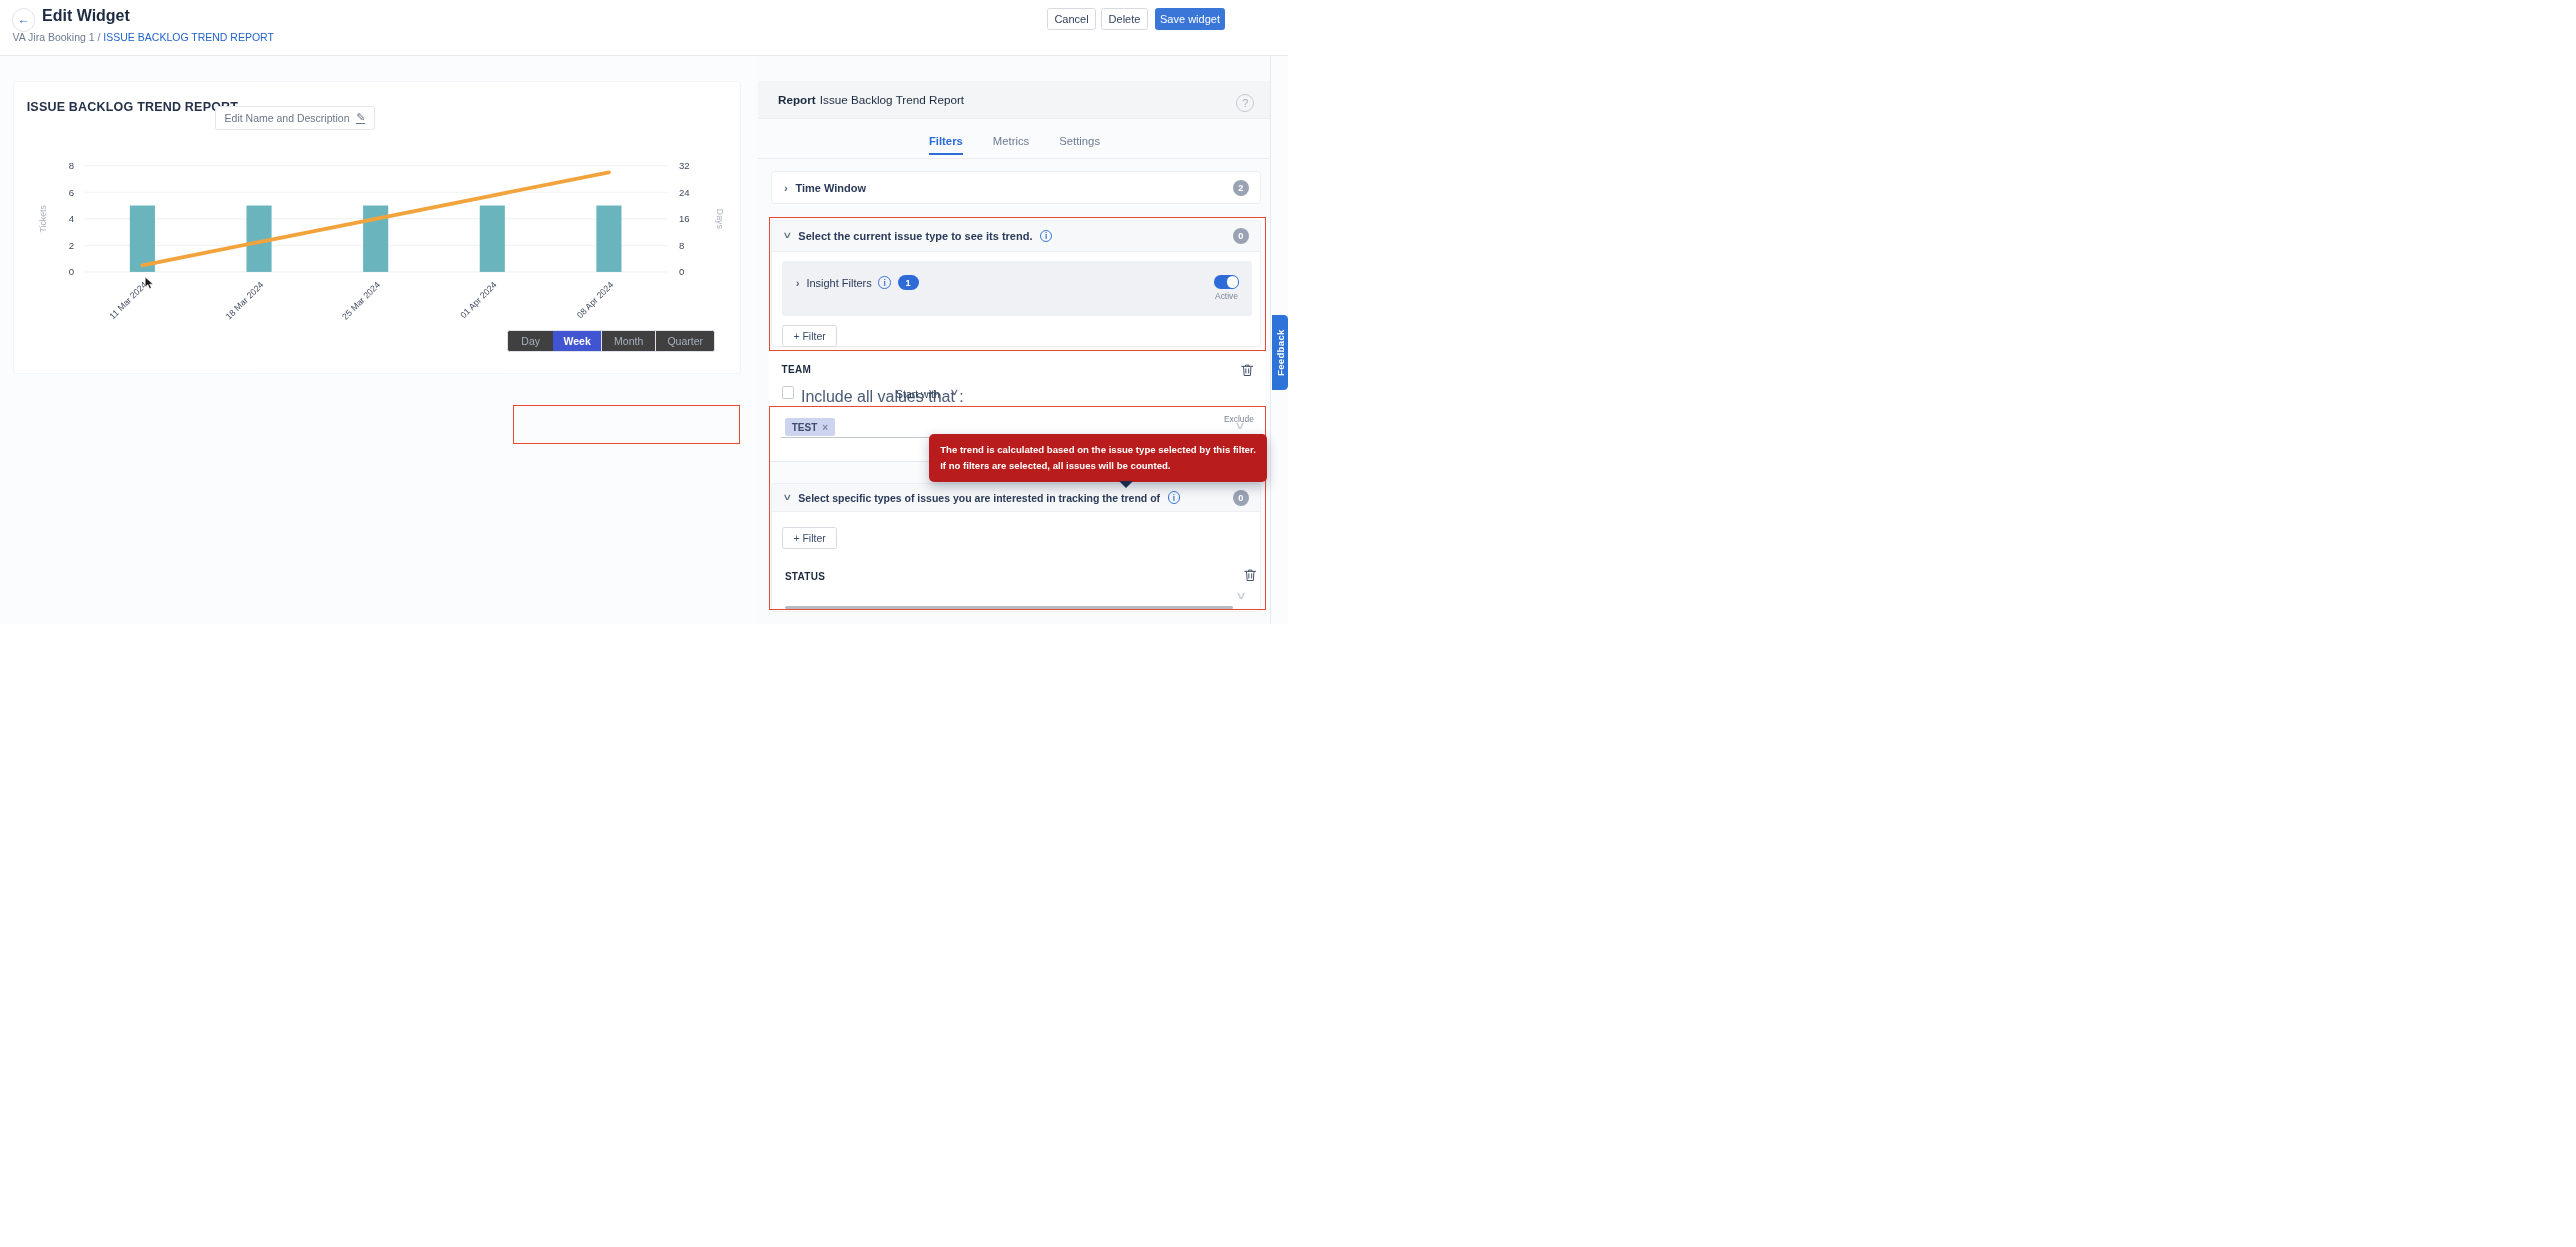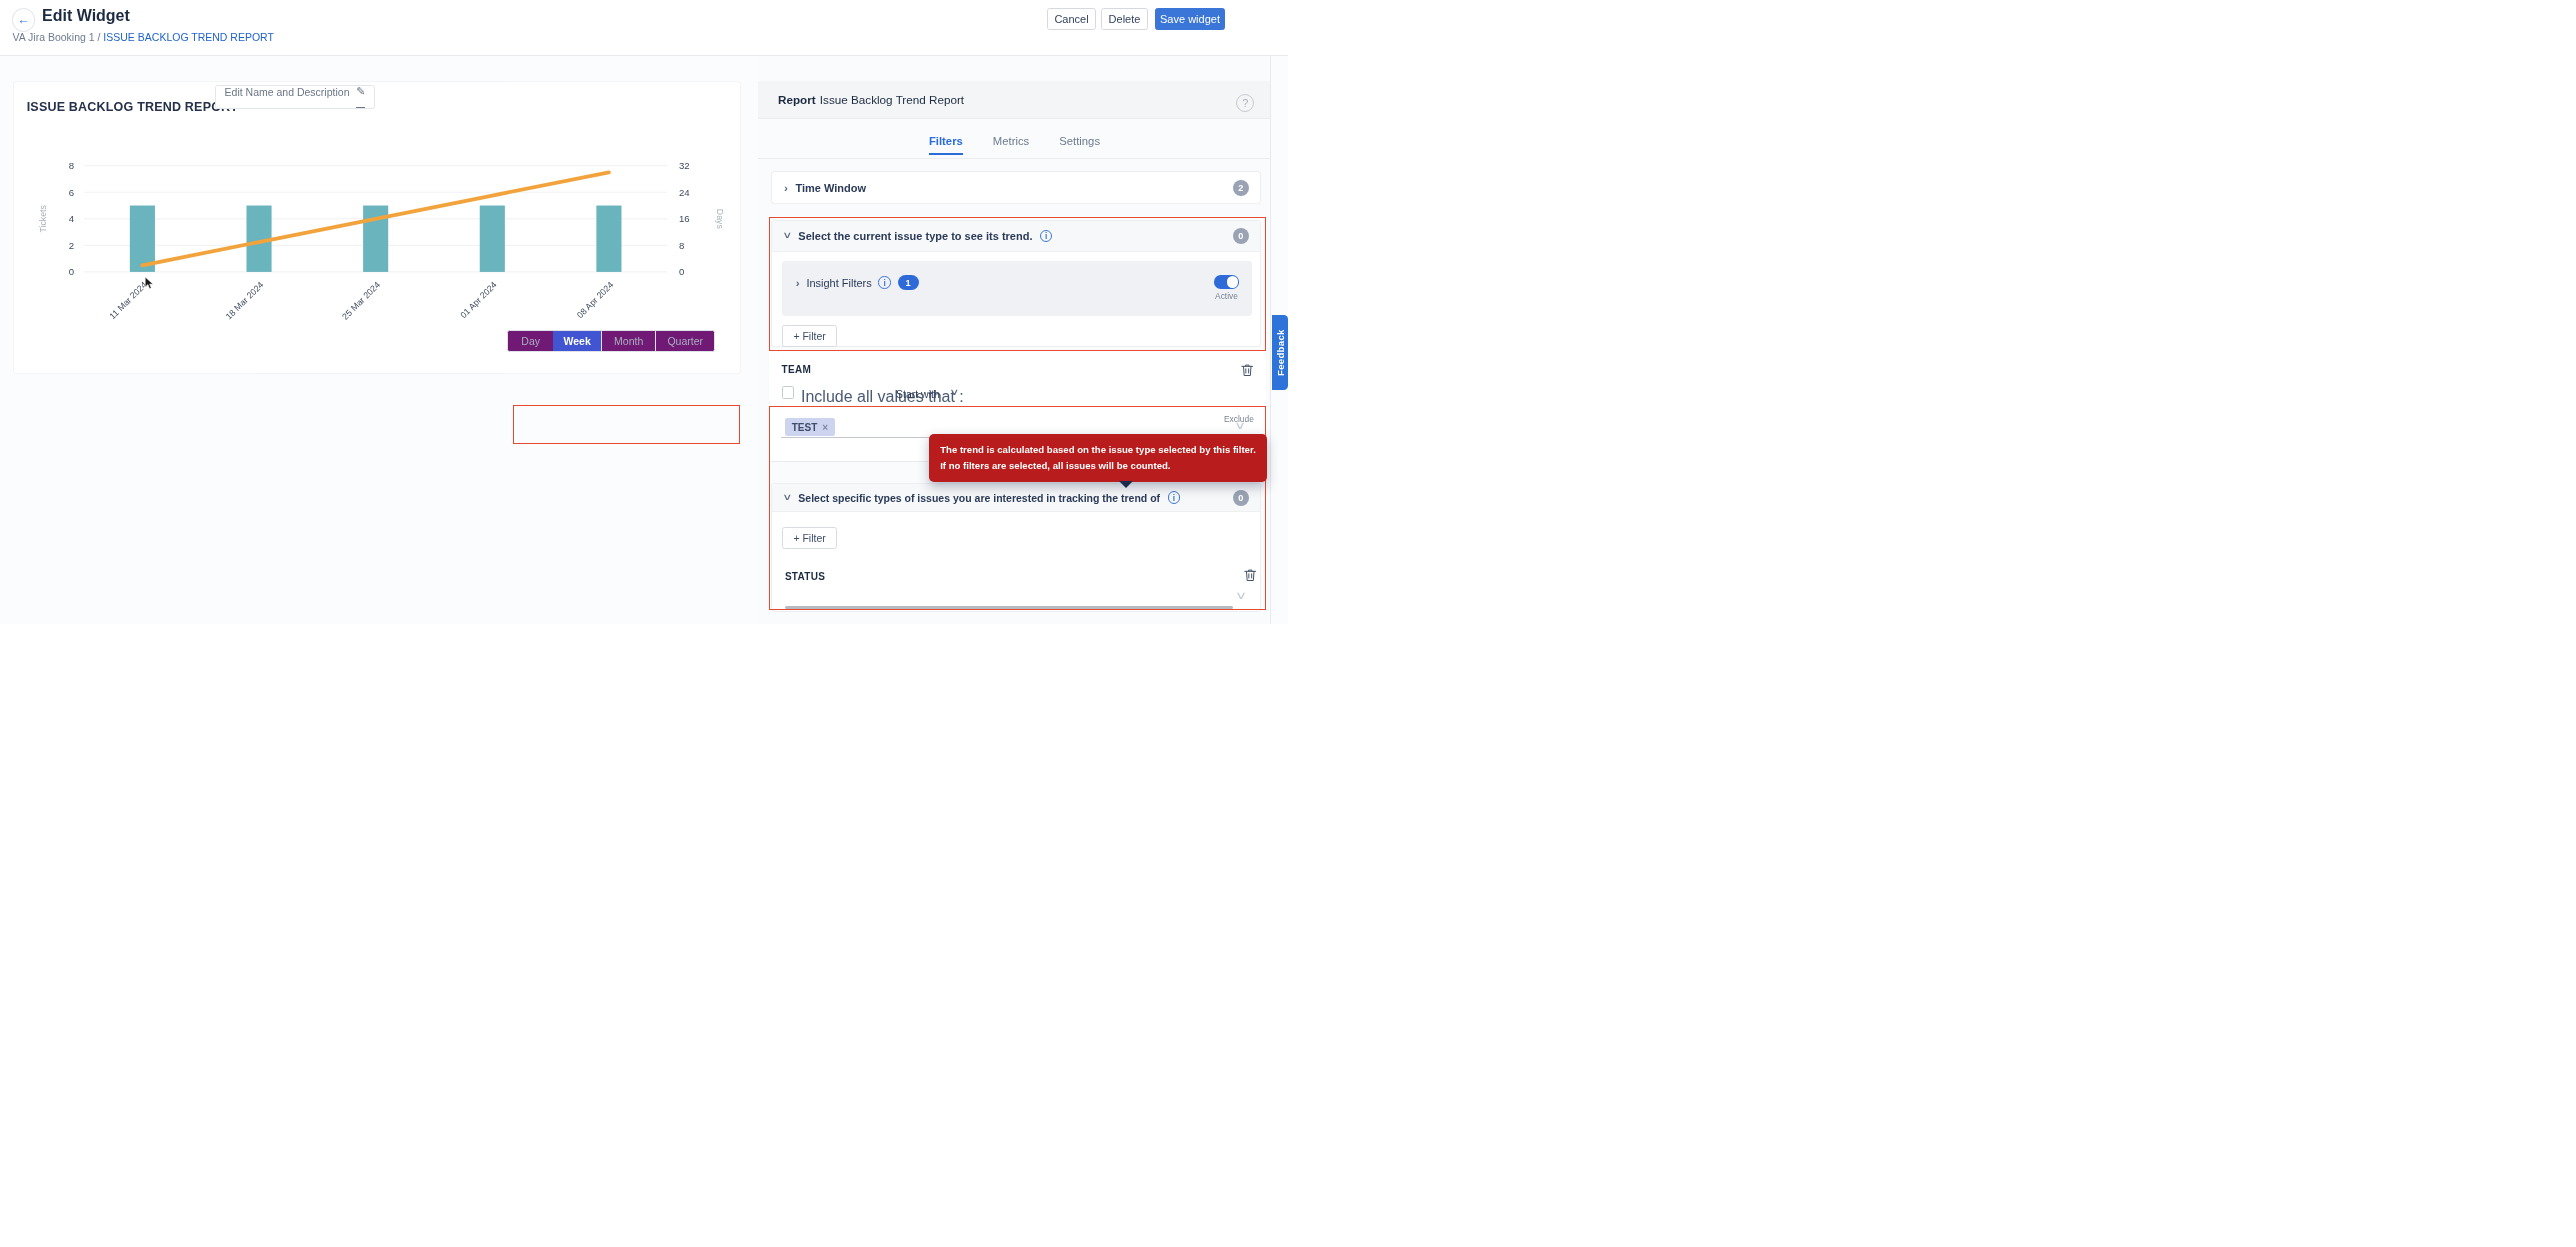--- a/index.html
+++ b/index.html
@@ -24,28 +24,28 @@
   .btn-cancel { left:1047px; top:7.5px; width:49px; }
   .btn-delete { left:1101px; top:7.5px; width:47px; }
   .btn-save { left:1155px; top:7.5px; width:70px; background:#3a76d8; color:#fff; border:0.8px solid #3a76d8; }
 
   .content-bg { left:0; top:56px; width:1288px; height:568px; background:#fbfcfd; }
 
   
   .widget-card { left:14.2px; top:82px; width:726px; height:291px; background:#fff;
     border-radius:2.5px; box-shadow:0 0 0 0.8px #f1f2f4; }
   .widget-title { left:12.5px; top:18.4px; font-size:12.5px; font-weight:700; color:#25314a; letter-spacing:0.2px; }
-  .edit-name-btn { left:201px; top:3px; height:24px; padding:0 8.4px; background:#fff;
+  .edit-name-btn { left:201px; top:24px; height:24px; padding:0 8.4px; background:#fff;
     border:0.8px solid #e3e6ea; border-radius:2.5px; color:#6b7687; font-size:10.5px;
-    display:flex; gap:6.7px; cursor:pointer; }
+    display:flex; align-items:center; gap:6.7px; cursor:pointer; }
   .pencil { font-size:11px; border-bottom:0.8px solid #6b7687; line-height:11px; }
   .chart-svg { left:8.4px; top:46px; }
 
   
-  .period-toggle { left:493px; top:248px; height:22px; display:flex; background:#701a75;
+  .period-toggle { left:493px; top:248px; height:22px; display:flex; background:#404040;
     border:0.8px solid #dfe2e8; border-radius:2.5px; overflow:hidden; }
   .seg { font-size:10.5px; color:#a8b0bd; line-height:20px; text-align:center; cursor:pointer; }
   .seg + .seg { border-left:0.8px solid #dfe2e8; }
   .seg-day { width:45px; } .seg-week { width:48px; } .seg-month { width:54px; } .seg-quarter { width:59px; }
   .seg.active { background:#4154d1; color:#fff; font-weight:700; border-left:none; }
 
   .annot { border:1.7px solid #e84a2f; z-index:5; pointer-events:none; }
   .annot-1 { left:499px; top:323px; width:227px; height:39px; }
 
   

